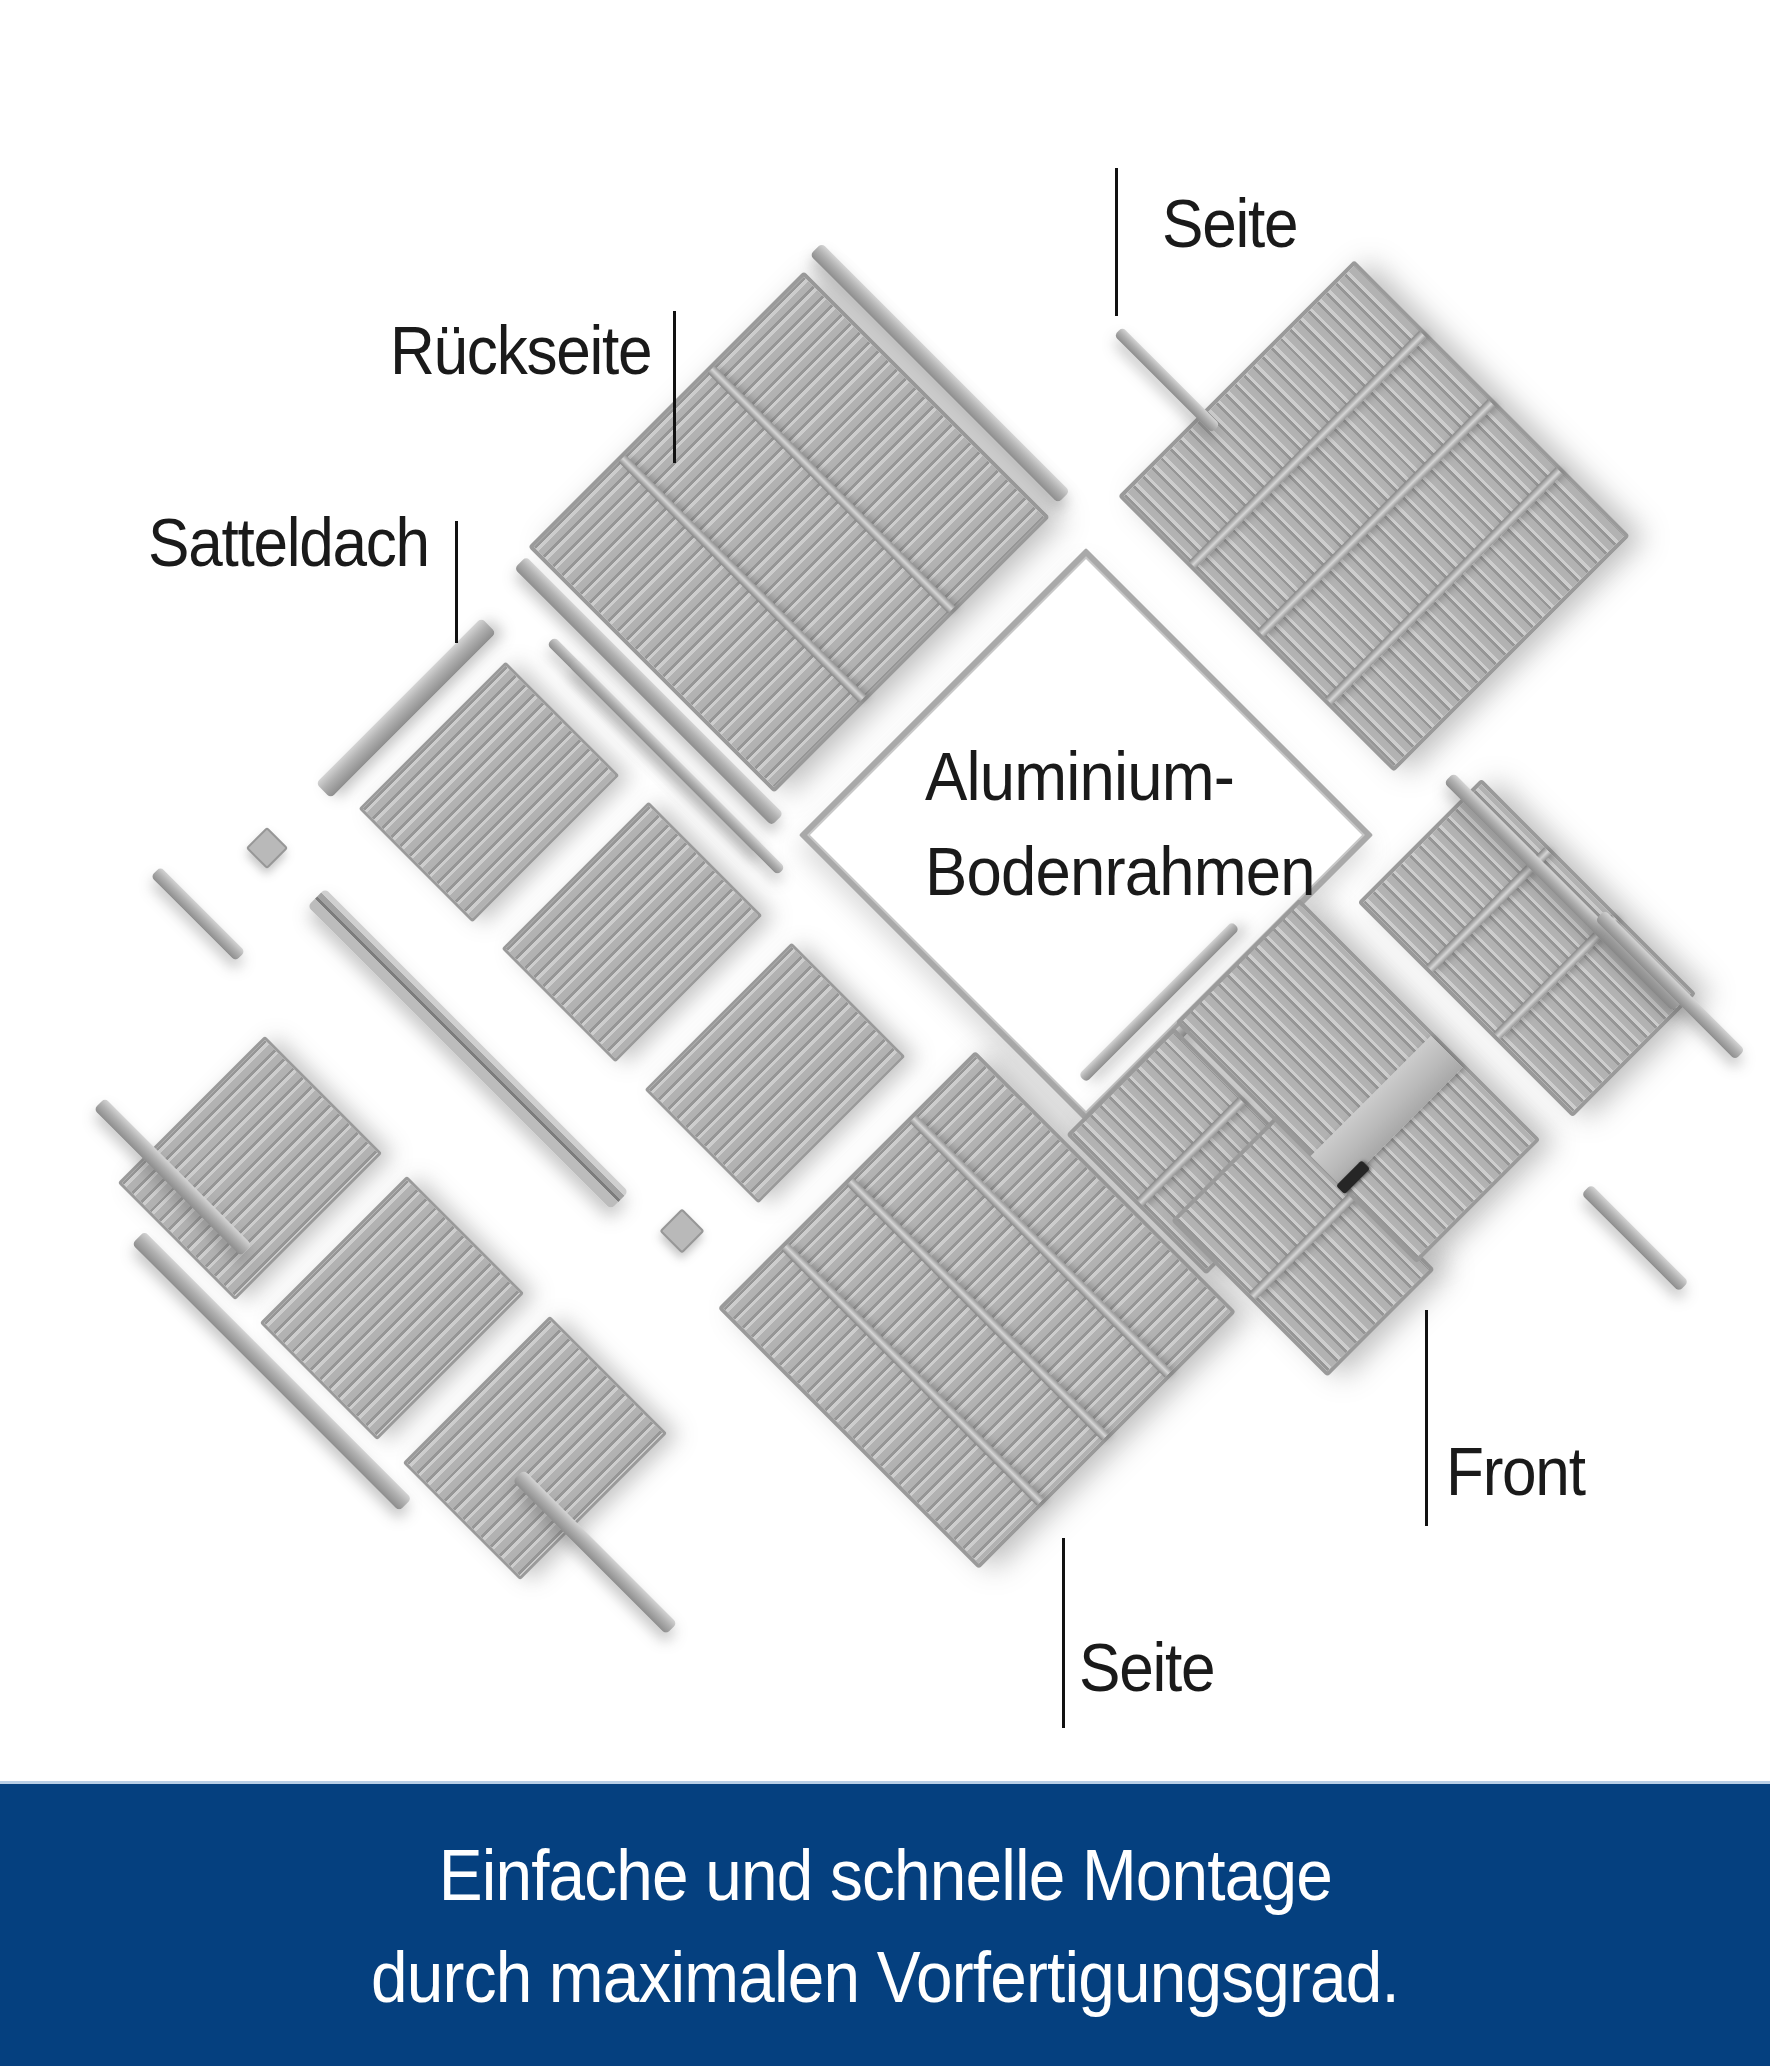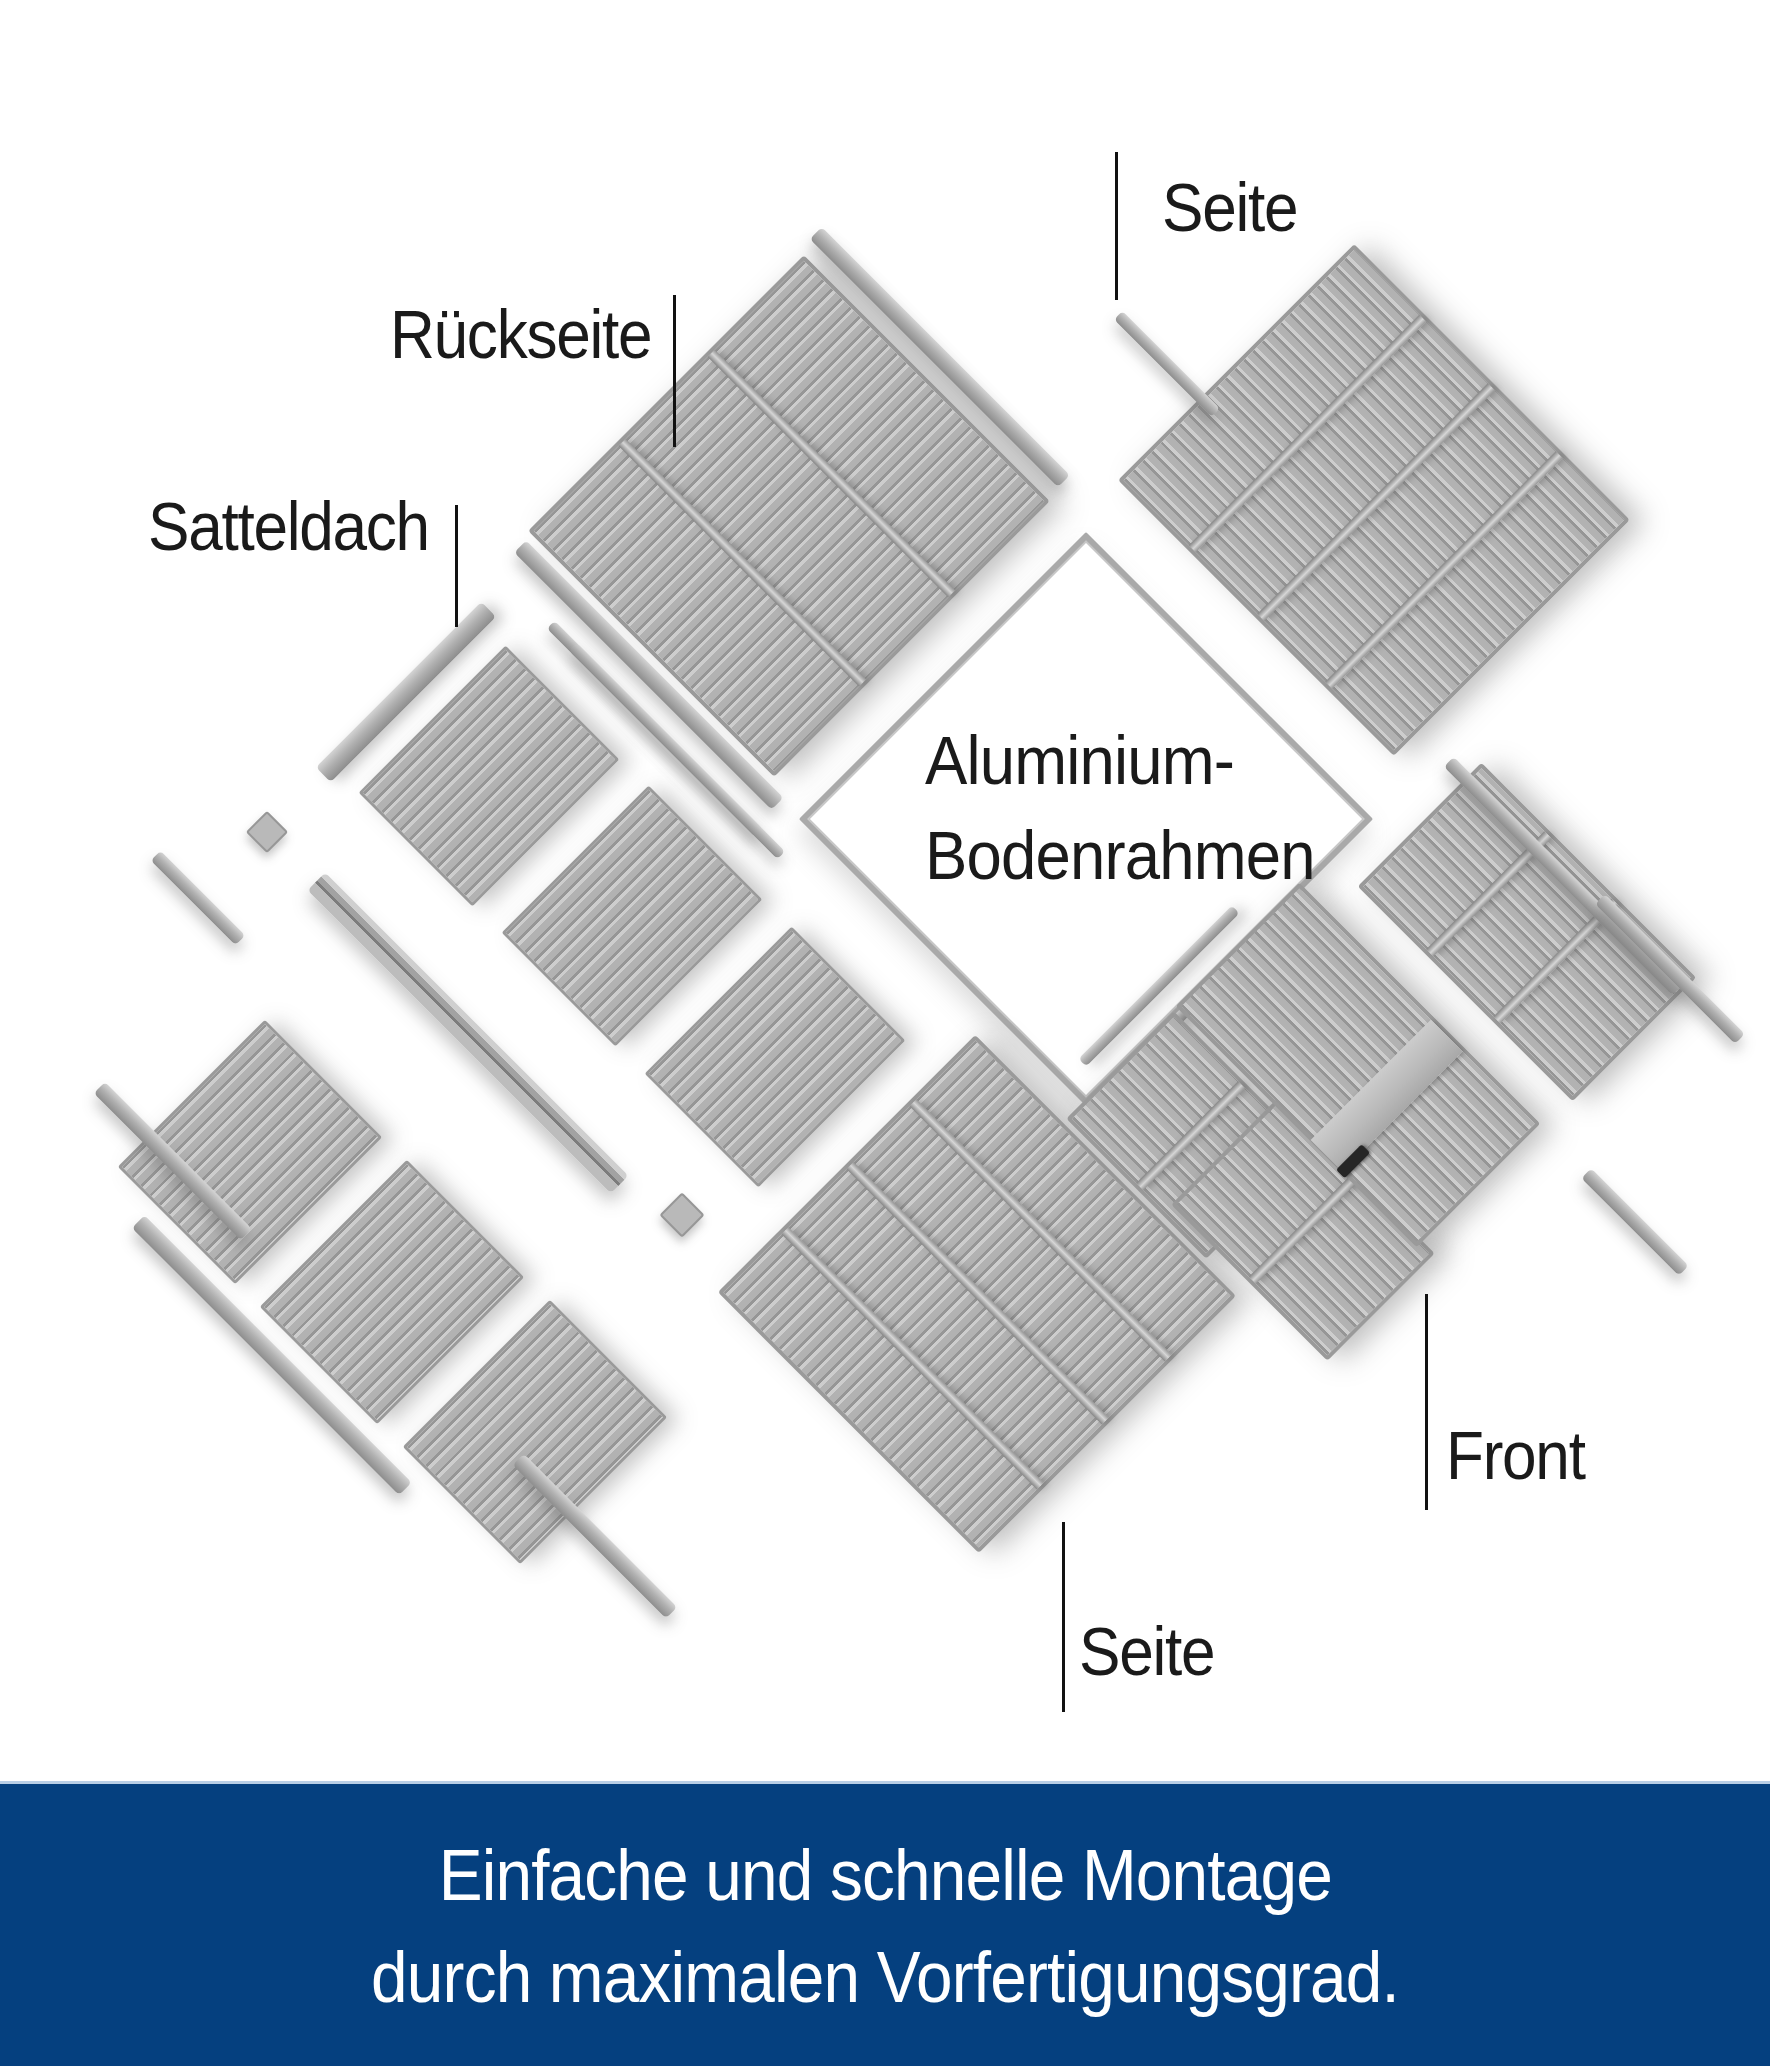--- a/index.html
+++ b/index.html
@@ -13,21 +13,21 @@
     --panel-base:#b3b3b3;
   }
   *{margin:0;padding:0;box-sizing:border-box;}
   html,body{width:1771px;height:2066px;}
   body{
     background:var(--page-bg);
     font-family:"Liberation Sans", sans-serif;
     position:relative;
     overflow:hidden;
   }
-  .diagram{position:absolute;left:0;top:0;width:1771px;height:1781px;}
+  .diagram{position:absolute;left:0;top:16px;width:1771px;height:1781px;}
 
   
   .part{position:absolute;}
   .r45p{transform:translate(-50%,-50%) rotate(45deg);}
   .r45n{transform:translate(-50%,-50%) rotate(-45deg);}
 
   .panel{
     border:4.6px solid var(--panel-frame);
     border-radius:3.7px;
     box-shadow:10px 12px 28px rgba(90,90,90,.38);

